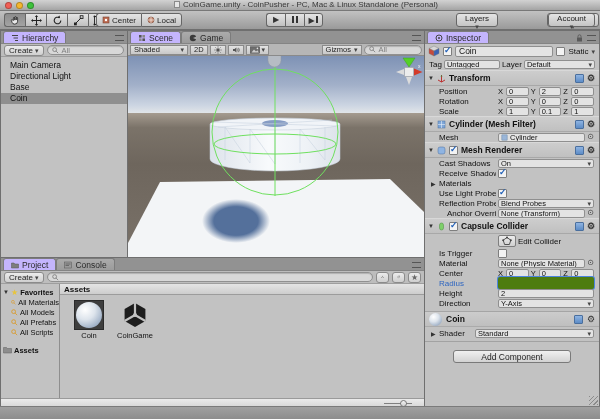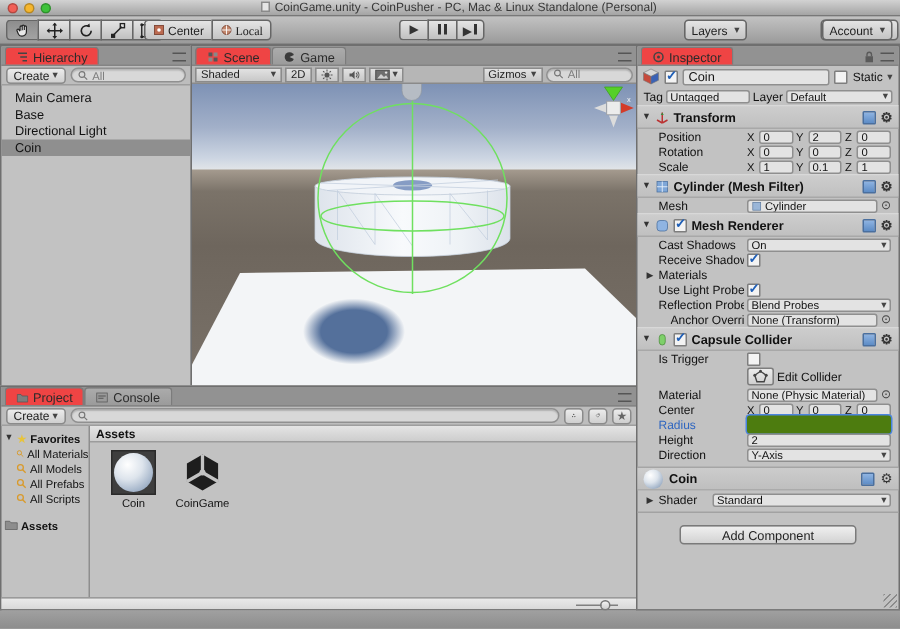--- a/index.html
+++ b/index.html
@@ -23,46 +23,46 @@
   .toolgroup { position:absolute; left:4px; top:2px; display:flex; }
   .toolbtn { width:21px; height:14px; border:1px solid #666; border-right:none;
     background:linear-gradient(#e4e4e4,#c0c0c0); display:flex; align-items:center; justify-content:center; }
   .toolbtn.first { border-radius:3px 0 0 3px; }
   .toolbtn.last { border-right:1px solid #666; border-radius:0 3px 3px 0; }
   .toolbtn.active { background:linear-gradient(#8d8d8d,#a3a3a3); }
   .pivotgroup { position:absolute; left:96px; top:2px; display:flex; }
   .pbtn { height:14px; border:1px solid #666; background:linear-gradient(#e4e4e4,#c4c4c4);
     font-size:8px; display:flex; align-items:center; gap:2px; padding:0 5px; color:#222; }
   .pbtn.l { border-radius:3px 0 0 3px; border-right:none; }
-  .pbtn.r { border-radius:0 3px 3px 0;font-family:Liberation Serif, serif; }
+  .pbtn.r { border-radius:0 3px 3px 0; }
   .playgroup { position:absolute; left:266px; top:2px; display:flex; }
   .playbtn { width:19px; height:14px; border:1px solid #666; border-right:none;
     background:linear-gradient(#e4e4e4,#c0c0c0); display:flex; align-items:center; justify-content:center; }
   .playbtn.first { border-radius:3px 0 0 3px; }
   .playbtn.last { border-right:1px solid #666; border-radius:0 3px 3px 0; }
   .playbtn .tri { font-size:8px; line-height:8px; color:#333; }
   .bar { display:inline-block; width:2px; height:7px; background:#333; margin:0 1px; }
   .ddbtn { position:absolute; top:2px; height:14px; border:1px solid #666; border-radius:3px;
     background:linear-gradient(#e4e4e4,#c4c4c4); font-size:8px; display:flex; align-items:center;
-    justify-content:space-between; padding:0 4px; color:#222; }
+    justify-content:space-between; padding:0 4px; color:#222;flex-direction:column; }
   .arrow { font-size:7px; color:#444; line-height:7px; }
 
   
   .panel { position:absolute; background:#c2c2c2; border:1px solid #6f6f6f; }
   #hierarchy { left:0; top:30px; width:128px; height:228px; }
   #scene     { left:127px; top:30px; width:298px; height:228px; }
   #project   { left:0; top:257px; width:425px; height:150px; }
   #inspector { left:424px; top:30px; width:176px; height:377px; }
 
   .tabbar { height:13px; background:#929292; display:flex; align-items:flex-end; padding-left:2px;
     position:relative; border-bottom:1px solid #848484; }
   .tab { height:12px; padding:0 7px; display:flex; align-items:center; gap:3px; font-size:8.5px;
     background:linear-gradient(#ababab,#9b9b9b); border:1px solid #7c7c7c; border-bottom:none;
     border-radius:3px 3px 0 0; color:#2a2a2a; white-space:nowrap; }
-  .tab.active { background:#ef4444; }
+  .tab.active { background:#c4b5fd; }
   .tabmenu { position:absolute; right:3px; top:4px; width:9px; height:6px;
     border-top:1px solid #555; border-bottom:1px solid #555; }
   .lock { position:absolute; right:16px; top:3px; }
 
   .createrow { height:13px; display:flex; align-items:center; padding:1px 3px; gap:3px;
     border-bottom:1px solid #9e9e9e; background:#bdbdbd; }
   .btn { background:linear-gradient(#ececec,#cfcfcf); border:1px solid #8b8b8b; border-radius:3px;
     font-size:8px; height:11px; display:inline-flex; align-items:center; padding:0 4px; gap:2px; color:#222; white-space:nowrap; }
   .search { flex:1; height:10px; background:#d8d8d8; border:1px solid #909090; border-radius:6px;
     display:flex; align-items:center; padding:0 4px; gap:3px; color:#7d7d7d; font-size:7.5px;
@@ -256,22 +256,22 @@
       <div class="search">
         <svg width="7" height="7" viewBox="0 0 8 8">
             <circle cx="3" cy="3" r="2.2" fill="none" stroke="#777" stroke-width="0.9"></circle>
             <path d="M4.7 4.7 L7 7" stroke="#777" stroke-width="0.9"></path>
           </svg>
         <span>All</span>
       </div>
     </div>
     <div class="hlist">
       <div class="hrow">Main Camera</div>
+      <div class="hrow">Directional Light</div>
       <div class="hrow">Base</div>
-      <div class="hrow">Directional Light</div>
       <div class="hrow selected">Coin</div>
     </div>
   </div>
 
   <div class="panel" id="scene">
     <div class="tabbar">
       <div class="tab active">
         <svg width="8" height="8" viewBox="0 0 8 8">
             <rect x="1" y="1" width="2.6" height="2.6" fill="#555"></rect>
             <rect x="4.4" y="1" width="2.6" height="2.6" fill="#888"></rect>
@@ -707,37 +707,37 @@
           <rect x="2.5" y="1" width="4" height="7" rx="2" fill="#7ed06a" stroke="#4b8c3c" stroke-width="0.5"></rect>
         </svg>
       <span class="cb on">
           <span>✓</span>
         </span>
       <span>Capsule Collider</span>
         <span class="sp"></span>
       <span class="book"></span>
       <span class="gear">⚙</span>
     </div>
-    <div class="irow">
-      <span class="ilbl">Is Trigger</span>
-      <span class="cb"></span>
-    </div>
     <div class="irow" style="height:14px;">
       <span class="ilbl"></span>
       <div class="ecbtn">
         <svg width="10" height="10" viewBox="0 0 10 10">
             <polygon points="5,1.5 8.8,4.2 7.4,8.5 2.6,8.5 1.2,4.2" fill="none" stroke="#444" stroke-width="0.9"></polygon>
             <circle cx="5" cy="1.5" r="1" fill="#444"></circle>
             <circle cx="8.8" cy="4.2" r="1" fill="#444"></circle>
             <circle cx="1.2" cy="4.2" r="1" fill="#444"></circle>
           </svg>
       </div>
       <span>Edit Collider</span>
     </div>
     <div class="irow">
+      <span class="ilbl">Is Trigger</span>
+      <span class="cb"></span>
+    </div>
+    <div class="irow">
       <span class="ilbl">Material</span>
       <div class="ifield">
           <span>None (Physic Material)</span>
         </div>
       <span class="picker">⊙</span>
     </div>
     <div class="irow">
       <span class="ilbl">Center</span>
       <div class="axgrp">
           <span class="axl">X</span>

